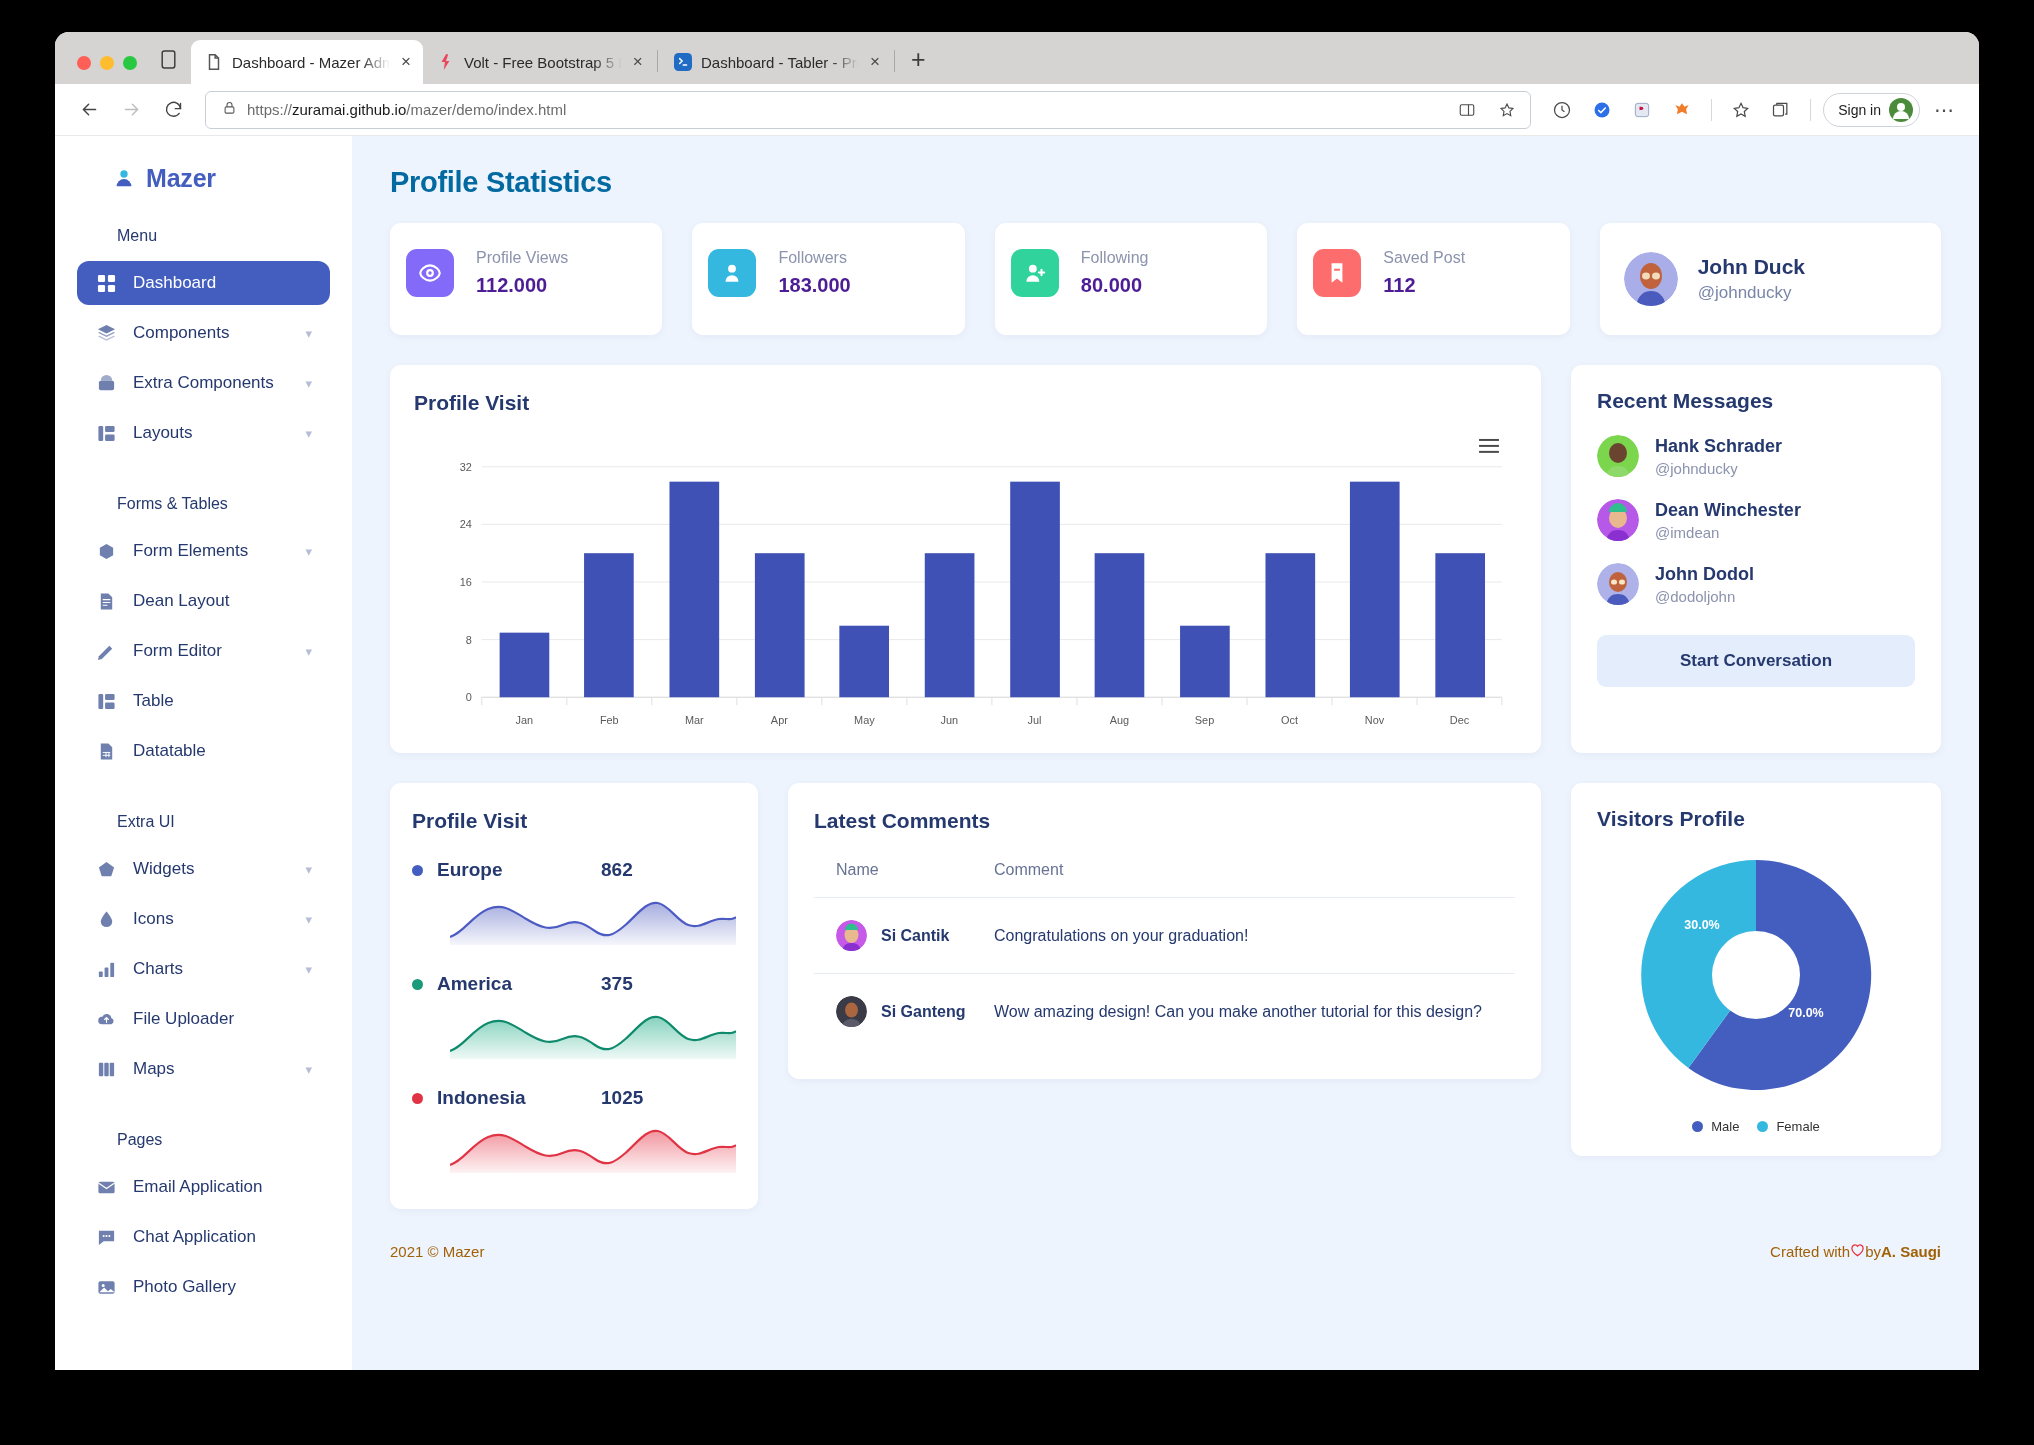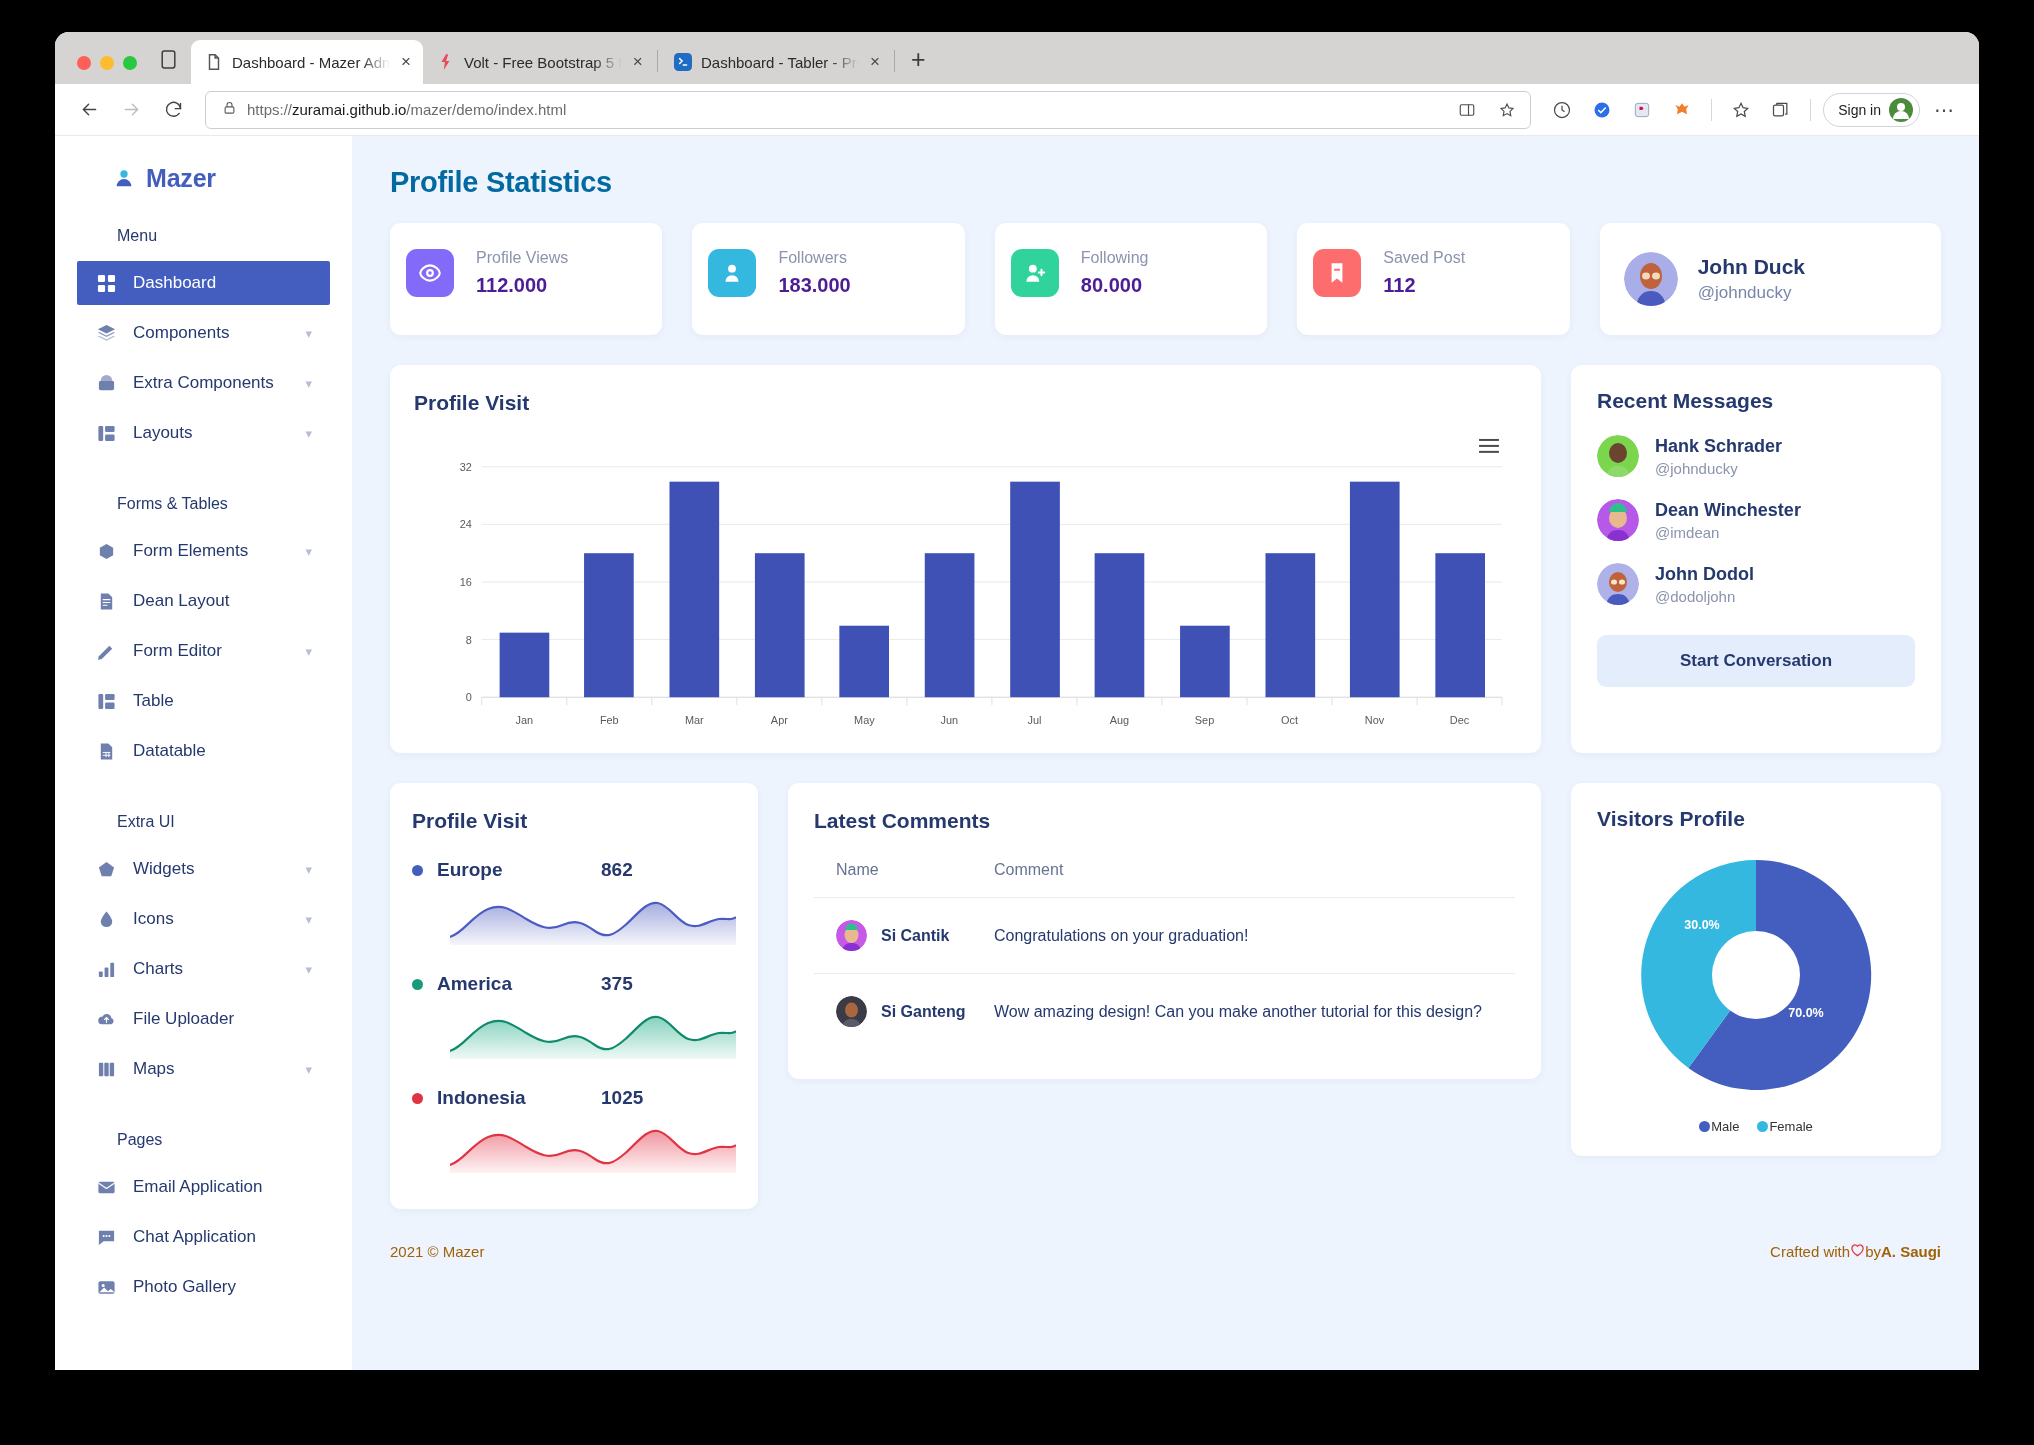--- a/index.html
+++ b/index.html
@@ -96,21 +96,21 @@
     width: 297px; flex:0 0 297px; background:#fff; height:100%;
     overflow:hidden; position:relative;
     padding: 0 0 0 0;
   }
   .brand{display:flex;align-items:center;gap:11px;padding:28px 0 0 58px;}
   .brand .logo{width:22px;height:22px;}
   .brand .bname{font-size:25px;font-weight:700;color:#435ebe;letter-spacing:-0.2px;}
   .menu-title{font-size:16px;color:#25396f;padding:34px 0 10px 62px;font-weight:400;}
   .nav-item{
     display:flex;align-items:center;gap:16px;
-    height:44px;margin:6px 22px 6px 22px;padding:0 18px;border-radius:2px;
+    height:44px;margin:6px 22px 6px 22px;padding:0 18px;border-radius:12px;
     color:#25396f;font-size:17px;font-weight:500;position:relative;
   }
   .nav-item.active{background:#435ebe;color:#fff;}
   .nav-item .nicon{width:22px;flex:0 0 22px;display:flex;align-items:center;justify-content:center;}
   .nav-item .nicon svg{width:19px;height:19px;}
   .nav-item .nlabel{flex:1 1 auto;white-space:nowrap;}
   .nav-item .chev{color:#b5bed6;font-size:13px;}
 
   
   .main{flex:1 1 auto;height:100%;overflow:hidden;padding:0 0 0 0;position:relative;}
@@ -161,21 +161,21 @@
   table.cmt th:first-child{width:180px;padding-left:22px;}
   table.cmt td{padding:22px 0;border-bottom:1px solid #e8ecf4;font-size:16px;color:#25396f;}
   table.cmt td:first-child{padding-left:22px;}
   table.cmt tr:last-child td{border-bottom:none;}
   .cmt-name{display:flex;align-items:center;gap:14px;font-weight:700;}
   .cmt-av{width:31px;height:31px;border-radius:50%;flex:0 0 31px;overflow:hidden;}
 
   .donutcard{width:370px;flex:0 0 370px;padding:24px 26px 22px 26px;}
   .donutwrap{display:flex;align-items:center;justify-content:center;padding-top:14px;}
   .legend{display:flex;align-items:center;justify-content:center;gap:18px;margin-top:14px;}
-  .leg{display:flex;align-items:center;gap:1px;font-size:13px;color:#333;}
+  .leg{display:flex;align-items:center;gap:8px;font-size:13px;color:#333;}
   .legdot{width:11px;height:11px;border-radius:50%;}
 
   .footer{
     display:flex;justify-content:space-between;align-items:center;
     padding: 34px 38px 26px 38px; font-size:15px; color:#a16207;
   }
   .footer .right{display:flex;align-items:center;}
   .heart svg{width:15px;height:14px;}
   .footer .auth{font-weight:700;}
 

